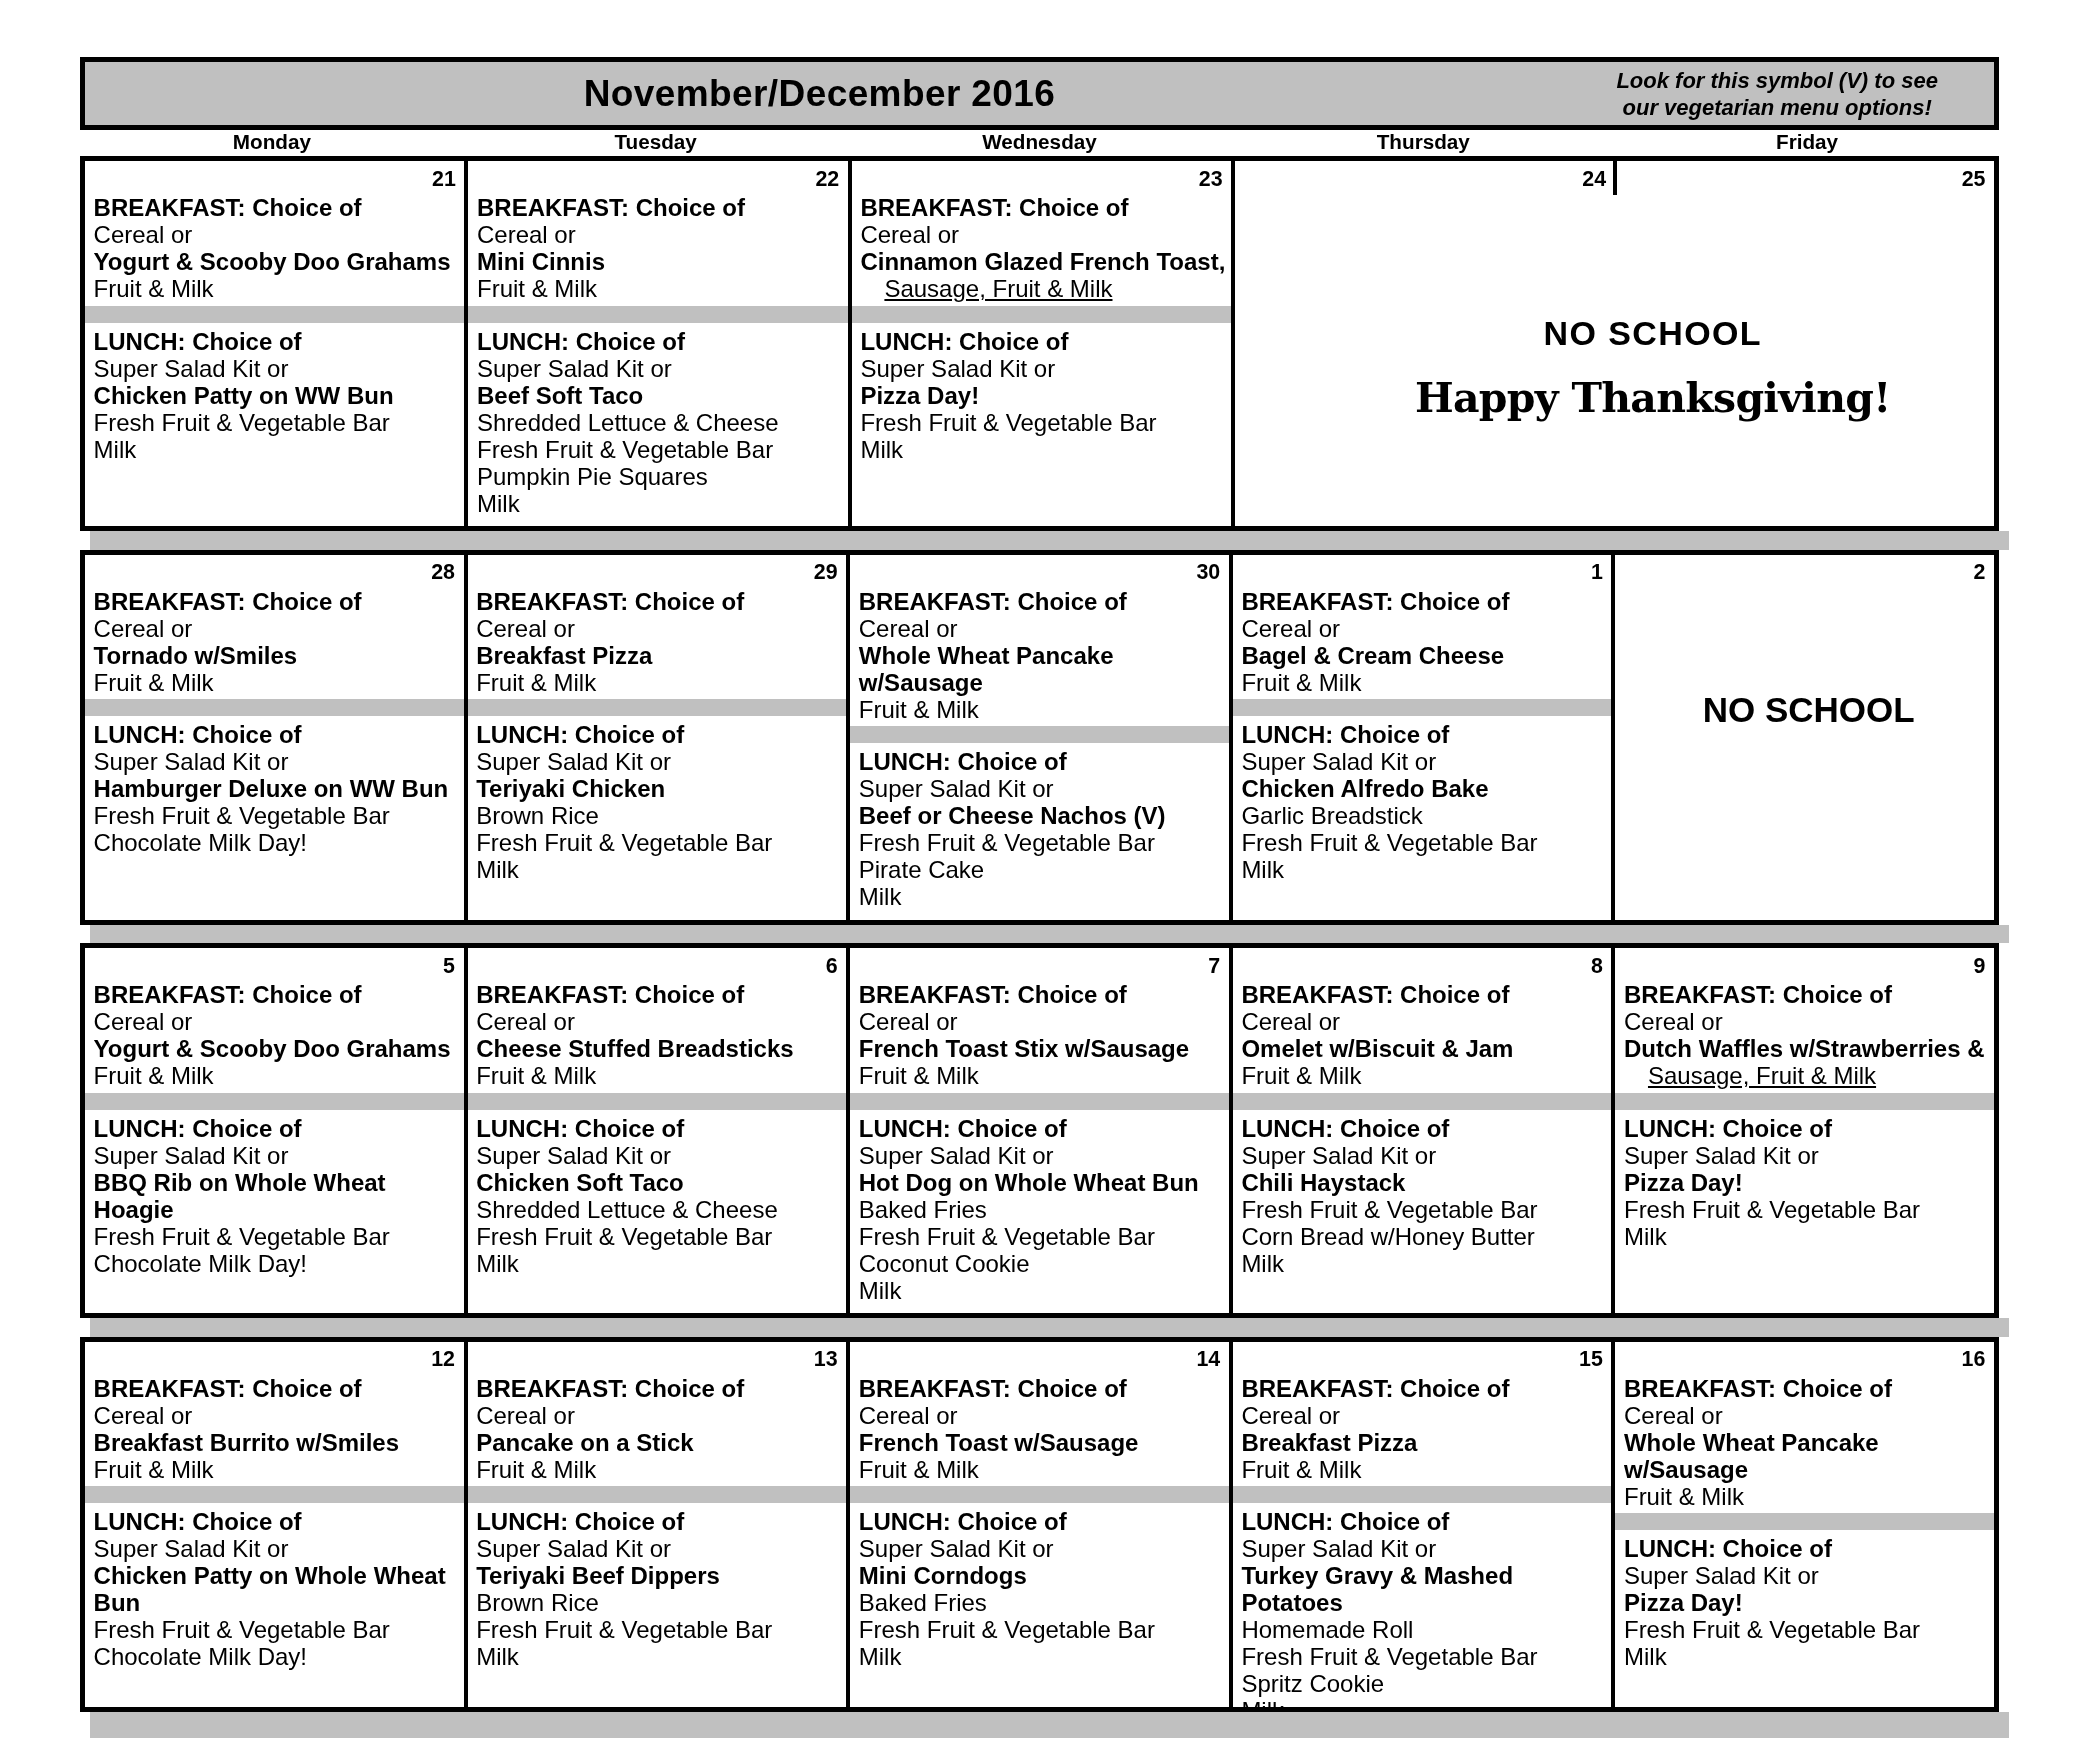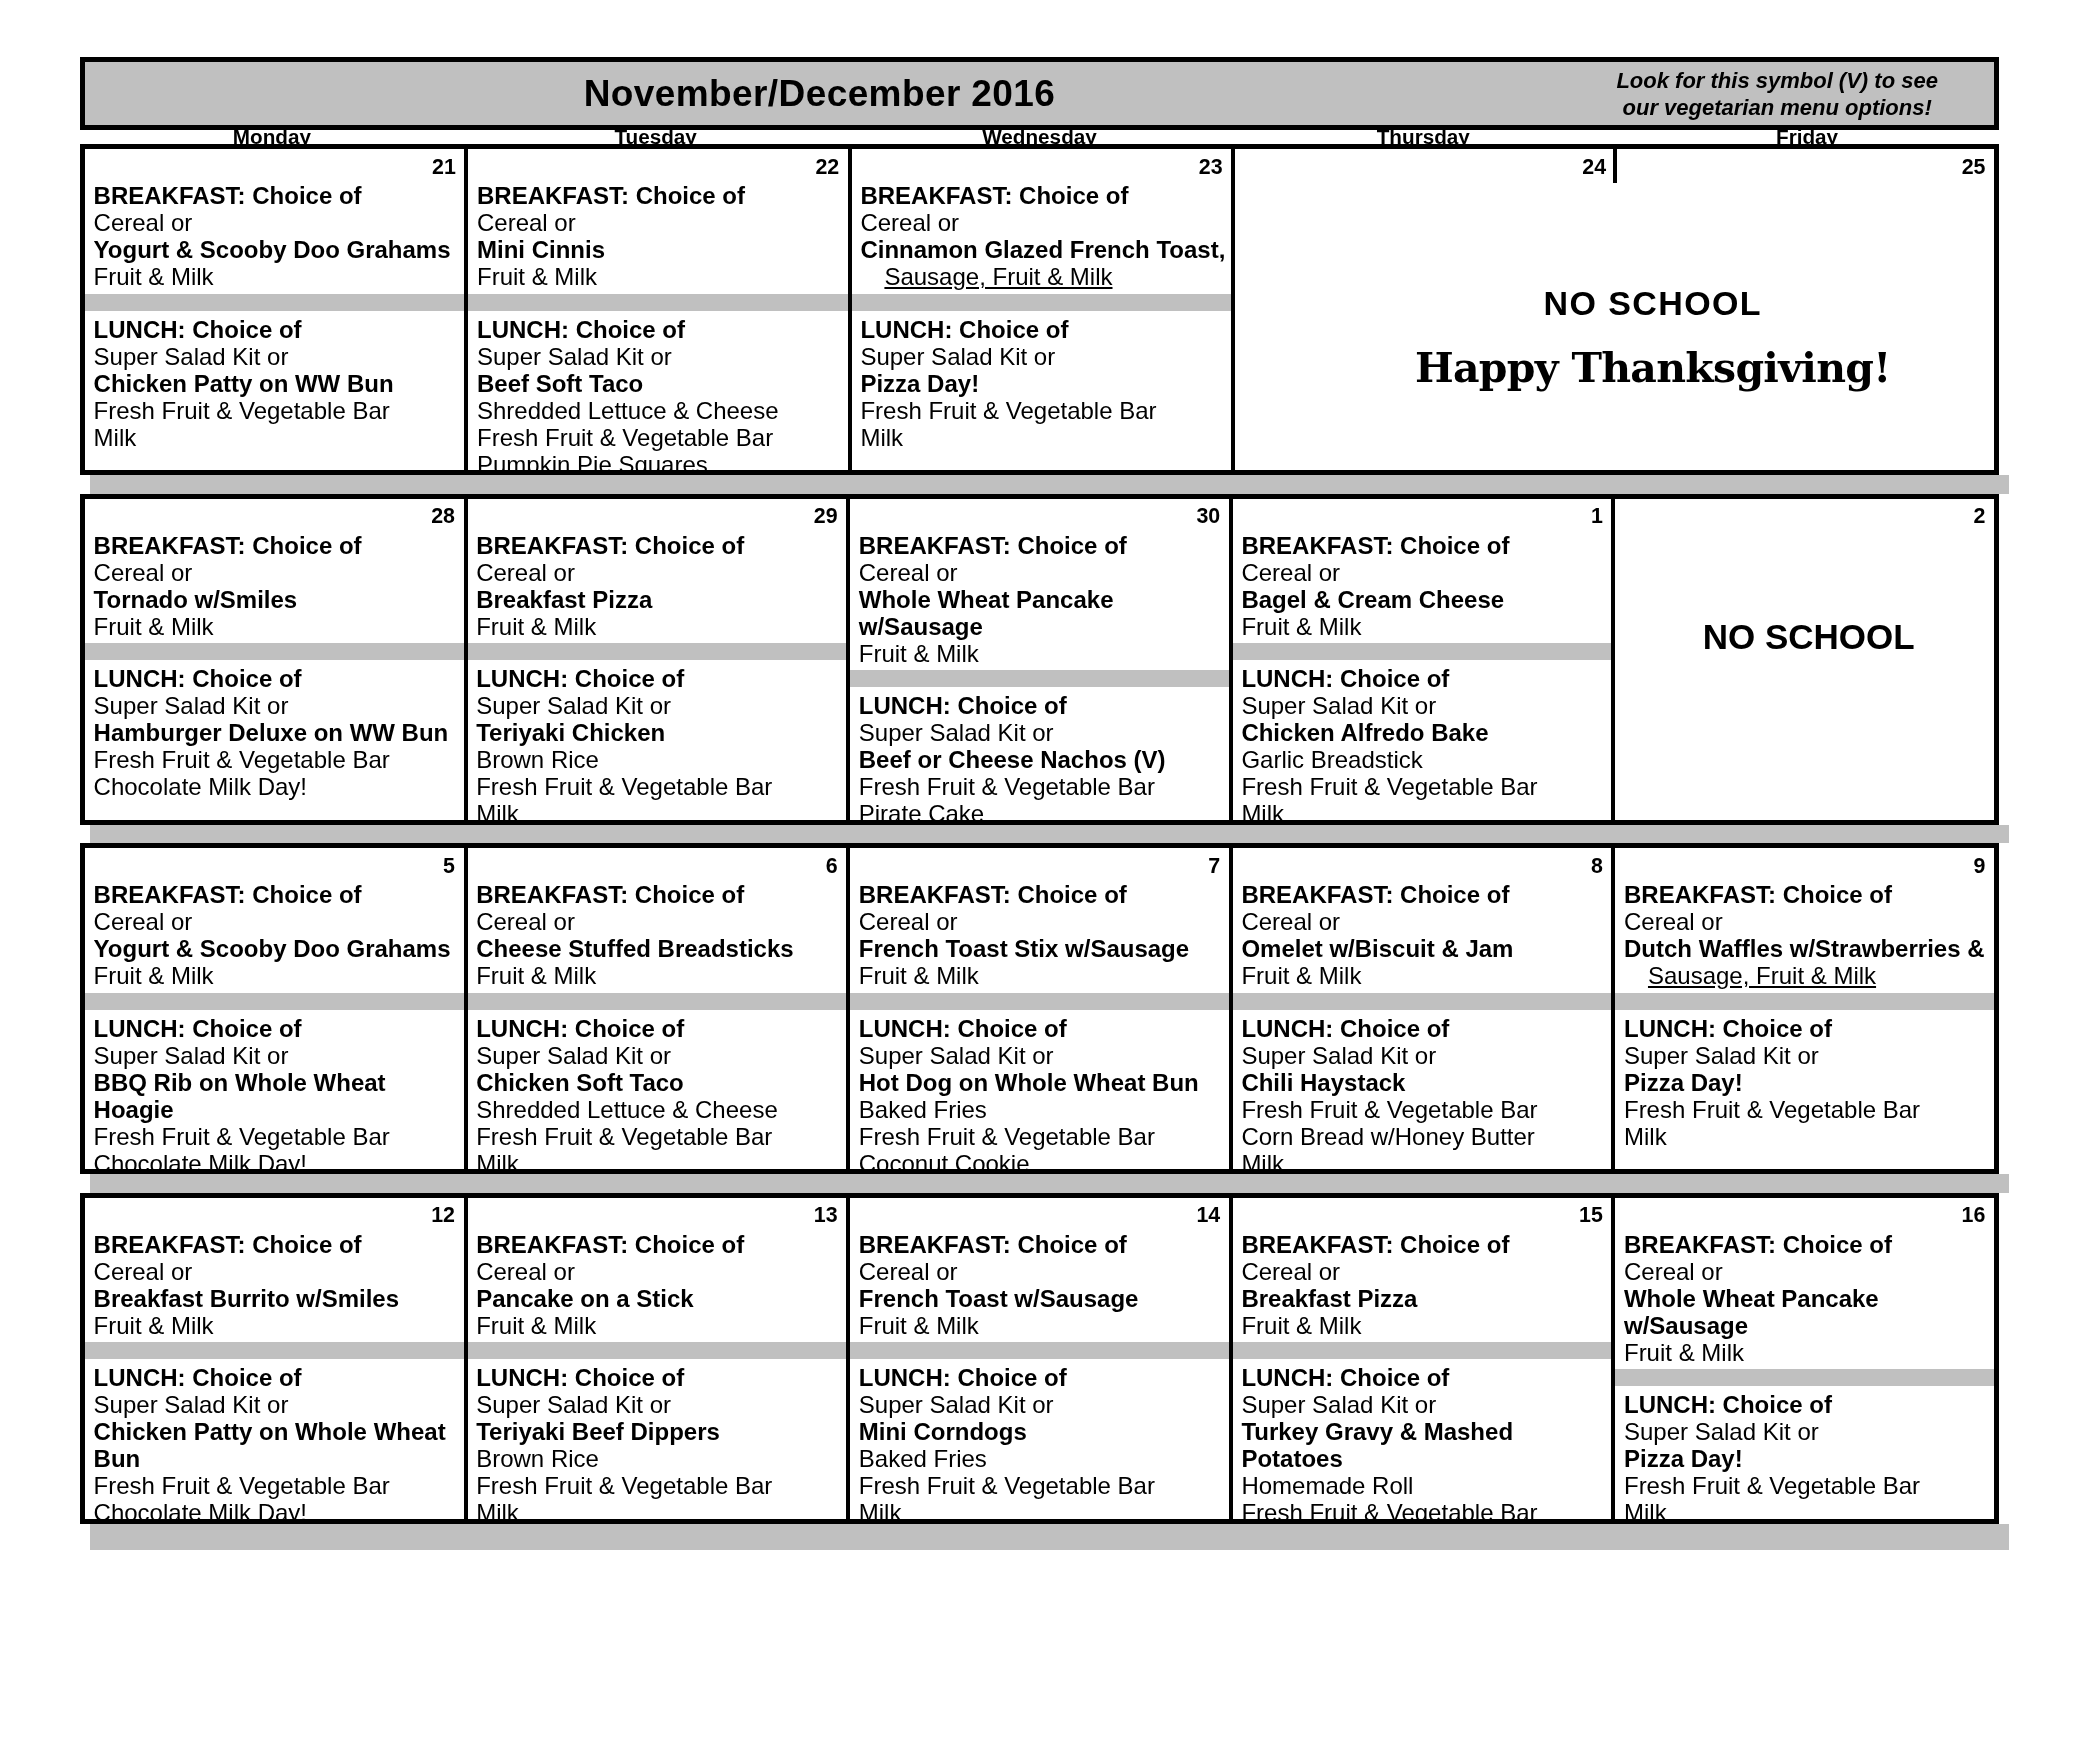--- a/index.html
+++ b/index.html
@@ -22,25 +22,25 @@
   .title-wrap { flex: 1; text-align: center; }
   .title { font-size: 37px; font-weight: bold; letter-spacing: 0.4px; }
   .veg-note {
     width: 428px; text-align: center;
     font-weight: bold; font-style: italic;
     font-size: 22px; line-height: 27px;
     padding-right: 5.7px;
   }
 
   
-  .day-row { display: flex; height: 14px; align-items: center; }
+  .day-row { display: flex; height: 26px; align-items: flex-start; }
   .day { flex: 1; text-align: center; font-weight: bold; font-size: 20.7px; }
 
   
-  .week-row { display: flex; height: 331px; border: 5px solid #000; background: #fff; }
+  .week-row { display: flex; height: 375px; border: 5px solid #000; background: #fff; }
   .cell { flex: 1; position: relative; border-right: 4.3px solid #000; overflow: hidden; }
   .cell:last-child { border-right: none; }
   .cell.span2 { flex: 2; }
 
   .date, .dates-row .half {
     text-align: right; font-weight: bold; font-size: 21.4px;
     padding: 5.7px 8.6px 0 0; height: 33px;
   }
   .dates-row { display: flex; }
   .dates-row .half { flex: 1; }

